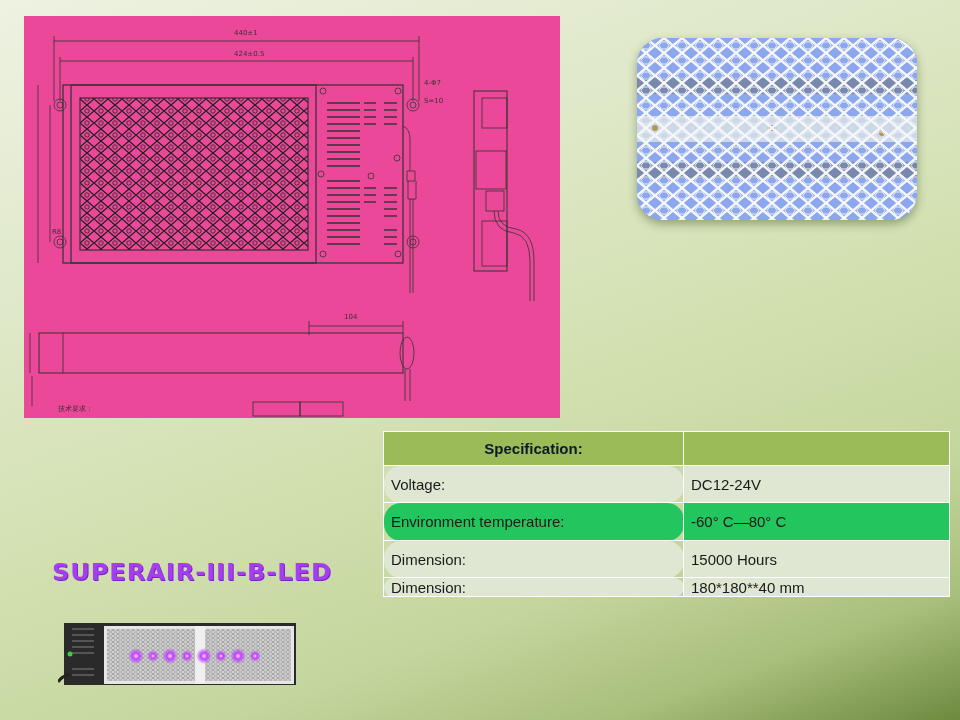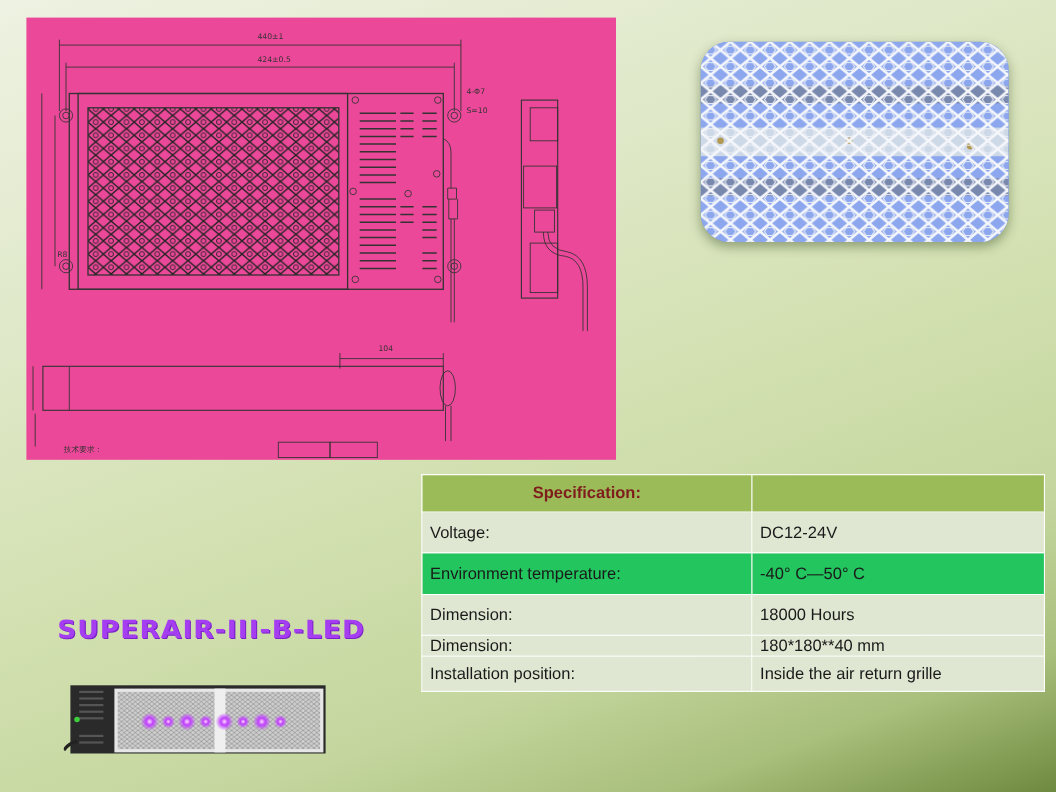--- a/index.html
+++ b/index.html
@@ -37,27 +37,27 @@
     position: absolute; left: 383px; top: 431px; width: 567px;
     border-collapse: collapse;
     font-family: "Liberation Sans", sans-serif; font-size: 15px; color: #1a1a1a;
   }
   .spec-table td, .spec-table th {
     border: 1px solid #ffffff;
     padding: 0 7px;
     text-align: left; vertical-align: middle;
   }
   .spec-table th {
-    background: #9bbb59; color: #7f1d1d; font-weight: bold; height: 34px;
+    background: #9bbb59; color: #0f172a; font-weight: bold; height: 34px;
     text-align: center;
   }
   .spec-table th.blank { text-align: left; }
   .spec-table tr.odd td { background: #dfe7d2; }
   .spec-table tr.even td { background: #22c55e; }
-  .spec-table td.key { width: 300px; }
+  .spec-table td.key { width: 300px; border-radius: 17px; }
 </style>
 </head>
 <body>
 
 <div class="drawing">
   <svg viewBox="0 0 536 392" xmlns="http://www.w3.org/2000/svg">
     <defs>
       <pattern id="hex" width="14" height="12" patternUnits="userSpaceOnUse">
         <path d="M0 6 L7 0 L14 6 L7 12 Z" fill="none" stroke="#222" stroke-width="1.3"></path>
         <circle cx="7" cy="6" r="2.2" fill="none" stroke="#222" stroke-width="0.8"></circle>
@@ -241,28 +241,24 @@
       <tr>
     <th>Specification:</th>
     <th class="blank"></th>
   </tr>
   <tr class="odd" style="height:37px">
     <td class="key">Voltage:</td>
     <td>DC12-24V</td>
   </tr>
   <tr class="even" style="height:38px">
     <td class="key">Environment temperature:</td>
-    <td>-40° C—50° C</td>
+    <td>-60° C—80° C</td>
   </tr>
   <tr class="odd" style="height:37px">
     <td class="key">Dimension:</td>
-    <td>18000 Hours</td>
+    <td>15000 Hours</td>
   </tr>
   <tr class="odd" style="height:19px">
     <td class="key">Dimension:</td>
     <td>180*180**40 mm</td>
   </tr>
-  <tr class="odd" style="height:32px">
-    <td class="key">Installation position:</td>
-    <td>Inside the air return grille</td>
-  </tr>
 </tbody>
   </table>
 
 </body></html>

